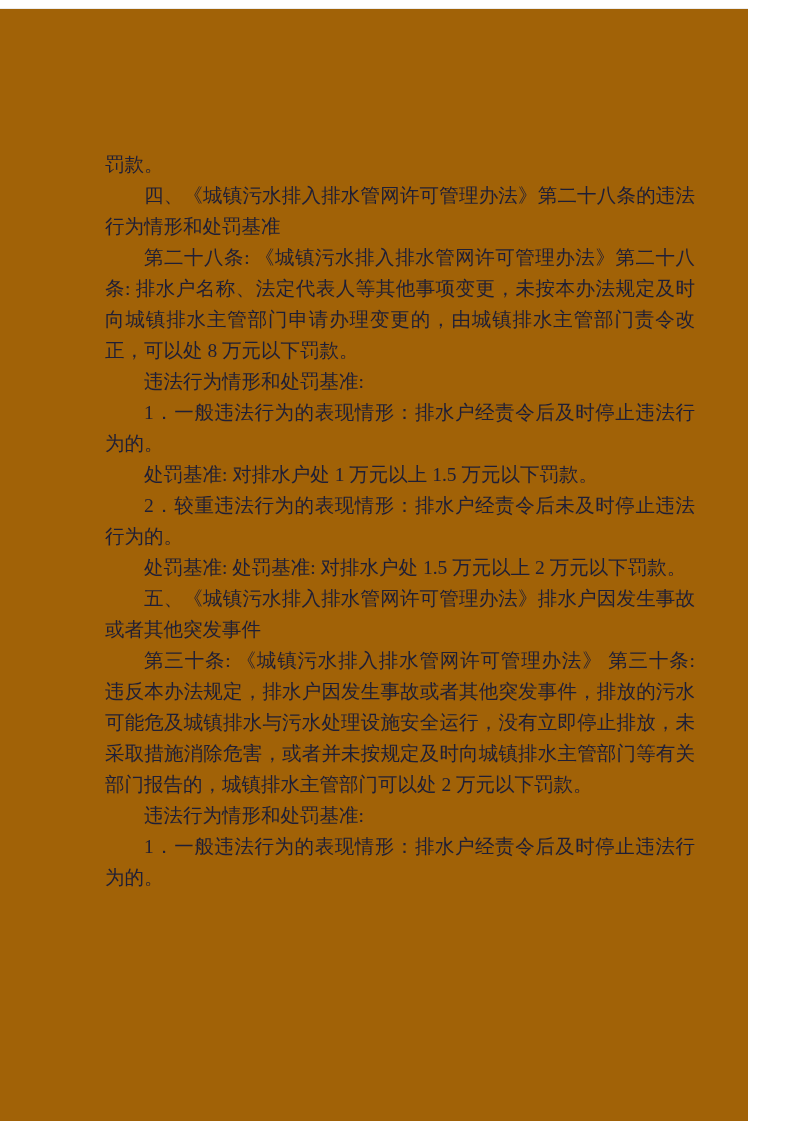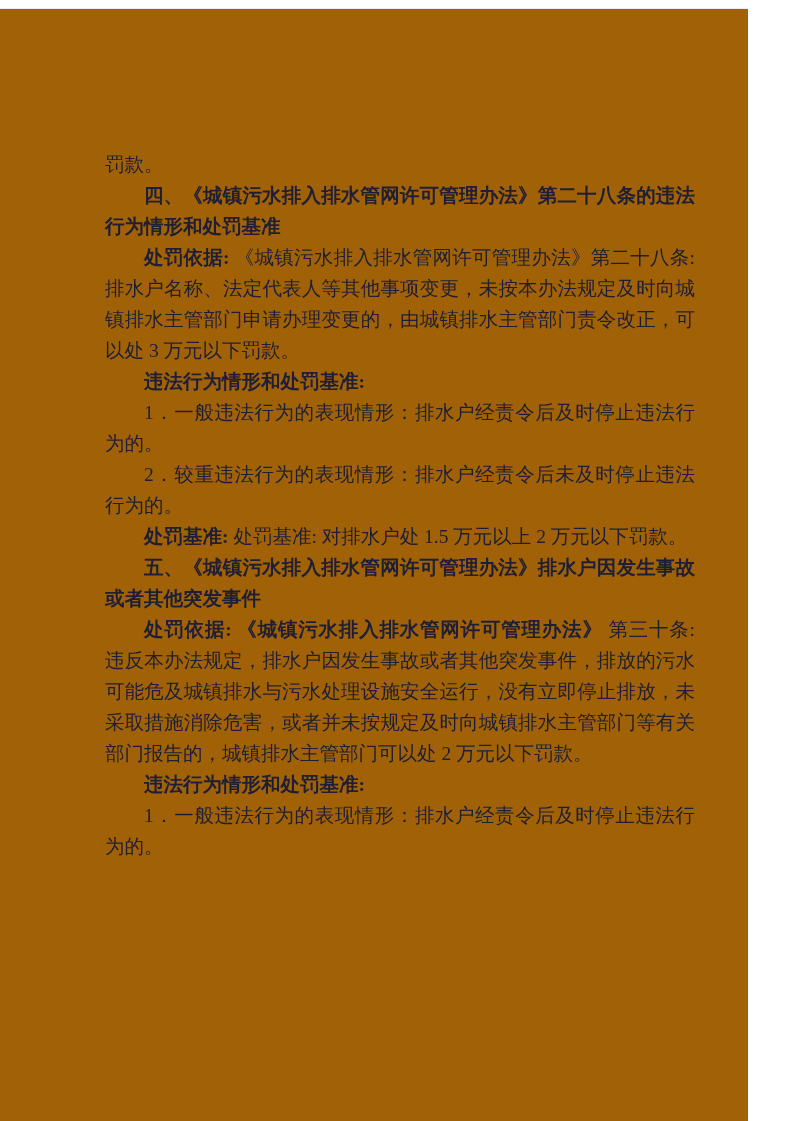--- a/index.html
+++ b/index.html
@@ -29,21 +29,21 @@
     text-align: justify;
   }
   .para {
     margin: 0;
     text-indent: 2em;
   }
   .flush {
     text-indent: 0;
   }
   .bold {
-    font-weight: 700;
+    font-weight: 400;
   }
   .page-number {
     position: absolute;
     top: 1039px;
     left: 0;
     width: 792px;
     text-align: right;
     font-size: 13.5px;
     line-height: 18px;
     color: #242438;
@@ -57,50 +57,54 @@
 
     <p class="para flush">
       <span>罚款。</span>
     </p>
 
     <p class="para bold">
       <span>四、《城镇污水排入排水管网许可管理办法》第二十八条的违法行为情形和处罚基准</span>
     </p>
 
     <p class="para">
-      <span class="bold">处罚依据: </span>
-      <span>《城镇污水排入排水管网许可管理办法》第二十八条: 排水户名称、法定代表人等其他事项变更，未按本办法规定及时向城镇排水主管部门申请办理变更的，由城镇排水主管部门责令改正，可以处 3 万元以下罚款。</span>
+      <span class="bold">第二十八条: </span>
+      <span>《城镇污水排入排水管网许可管理办法》第二十八条: 排水户名称、法定代表人等其他事项变更，未按本办法规定及时向城镇排水主管部门申请办理变更的，由城镇排水主管部门责令改正，可以处 8 万元以下罚款。</span>
     </p>
 
     <p class="para bold">
       <span>违法行为情形和处罚基准:</span>
     </p>
 
     <p class="para">
       <span>1．一般违法行为的表现情形：排水户经责令后及时停止违法行为的。</span>
     </p>
 
+    <p class="para">
+      <span class="bold">处罚基准: </span>
+      <span>对排水户处 1 万元以上 1.5 万元以下罚款。</span>
+    </p>
 
     <p class="para">
       <span>2．较重违法行为的表现情形：排水户经责令后未及时停止违法行为的。</span>
     </p>
 
     <p class="para">
       <span class="bold">处罚基准: </span>
       <span>处罚基准: 对排水户处 1.5 万元以上 2 万元以下罚款。</span>
     </p>
 
 
 
     <p class="para bold">
       <span>五、《城镇污水排入排水管网许可管理办法》排水户因发生事故或者其他突发事件</span>
     </p>
 
     <p class="para">
-      <span class="bold">处罚依据: 《城镇污水排入排水管网许可管理办法》</span>
+      <span class="bold">第三十条: 《城镇污水排入排水管网许可管理办法》</span>
       <span>第三十条: 违反本办法规定，排水户因发生事故或者其他突发事件，排放的污水可能危及城镇排水与污水处理设施安全运行，没有立即停止排放，未采取措施消除危害，或者并未按规定及时向城镇排水主管部门等有关部门报告的，城镇排水主管部门可以处 2 万元以下罚款。</span>
     </p>
 
     <p class="para bold">
       <span>违法行为情形和处罚基准:</span>
     </p>
 
     <p class="para">
       <span>1．一般违法行为的表现情形：排水户经责令后及时停止违法行为的。</span>
     </p>

